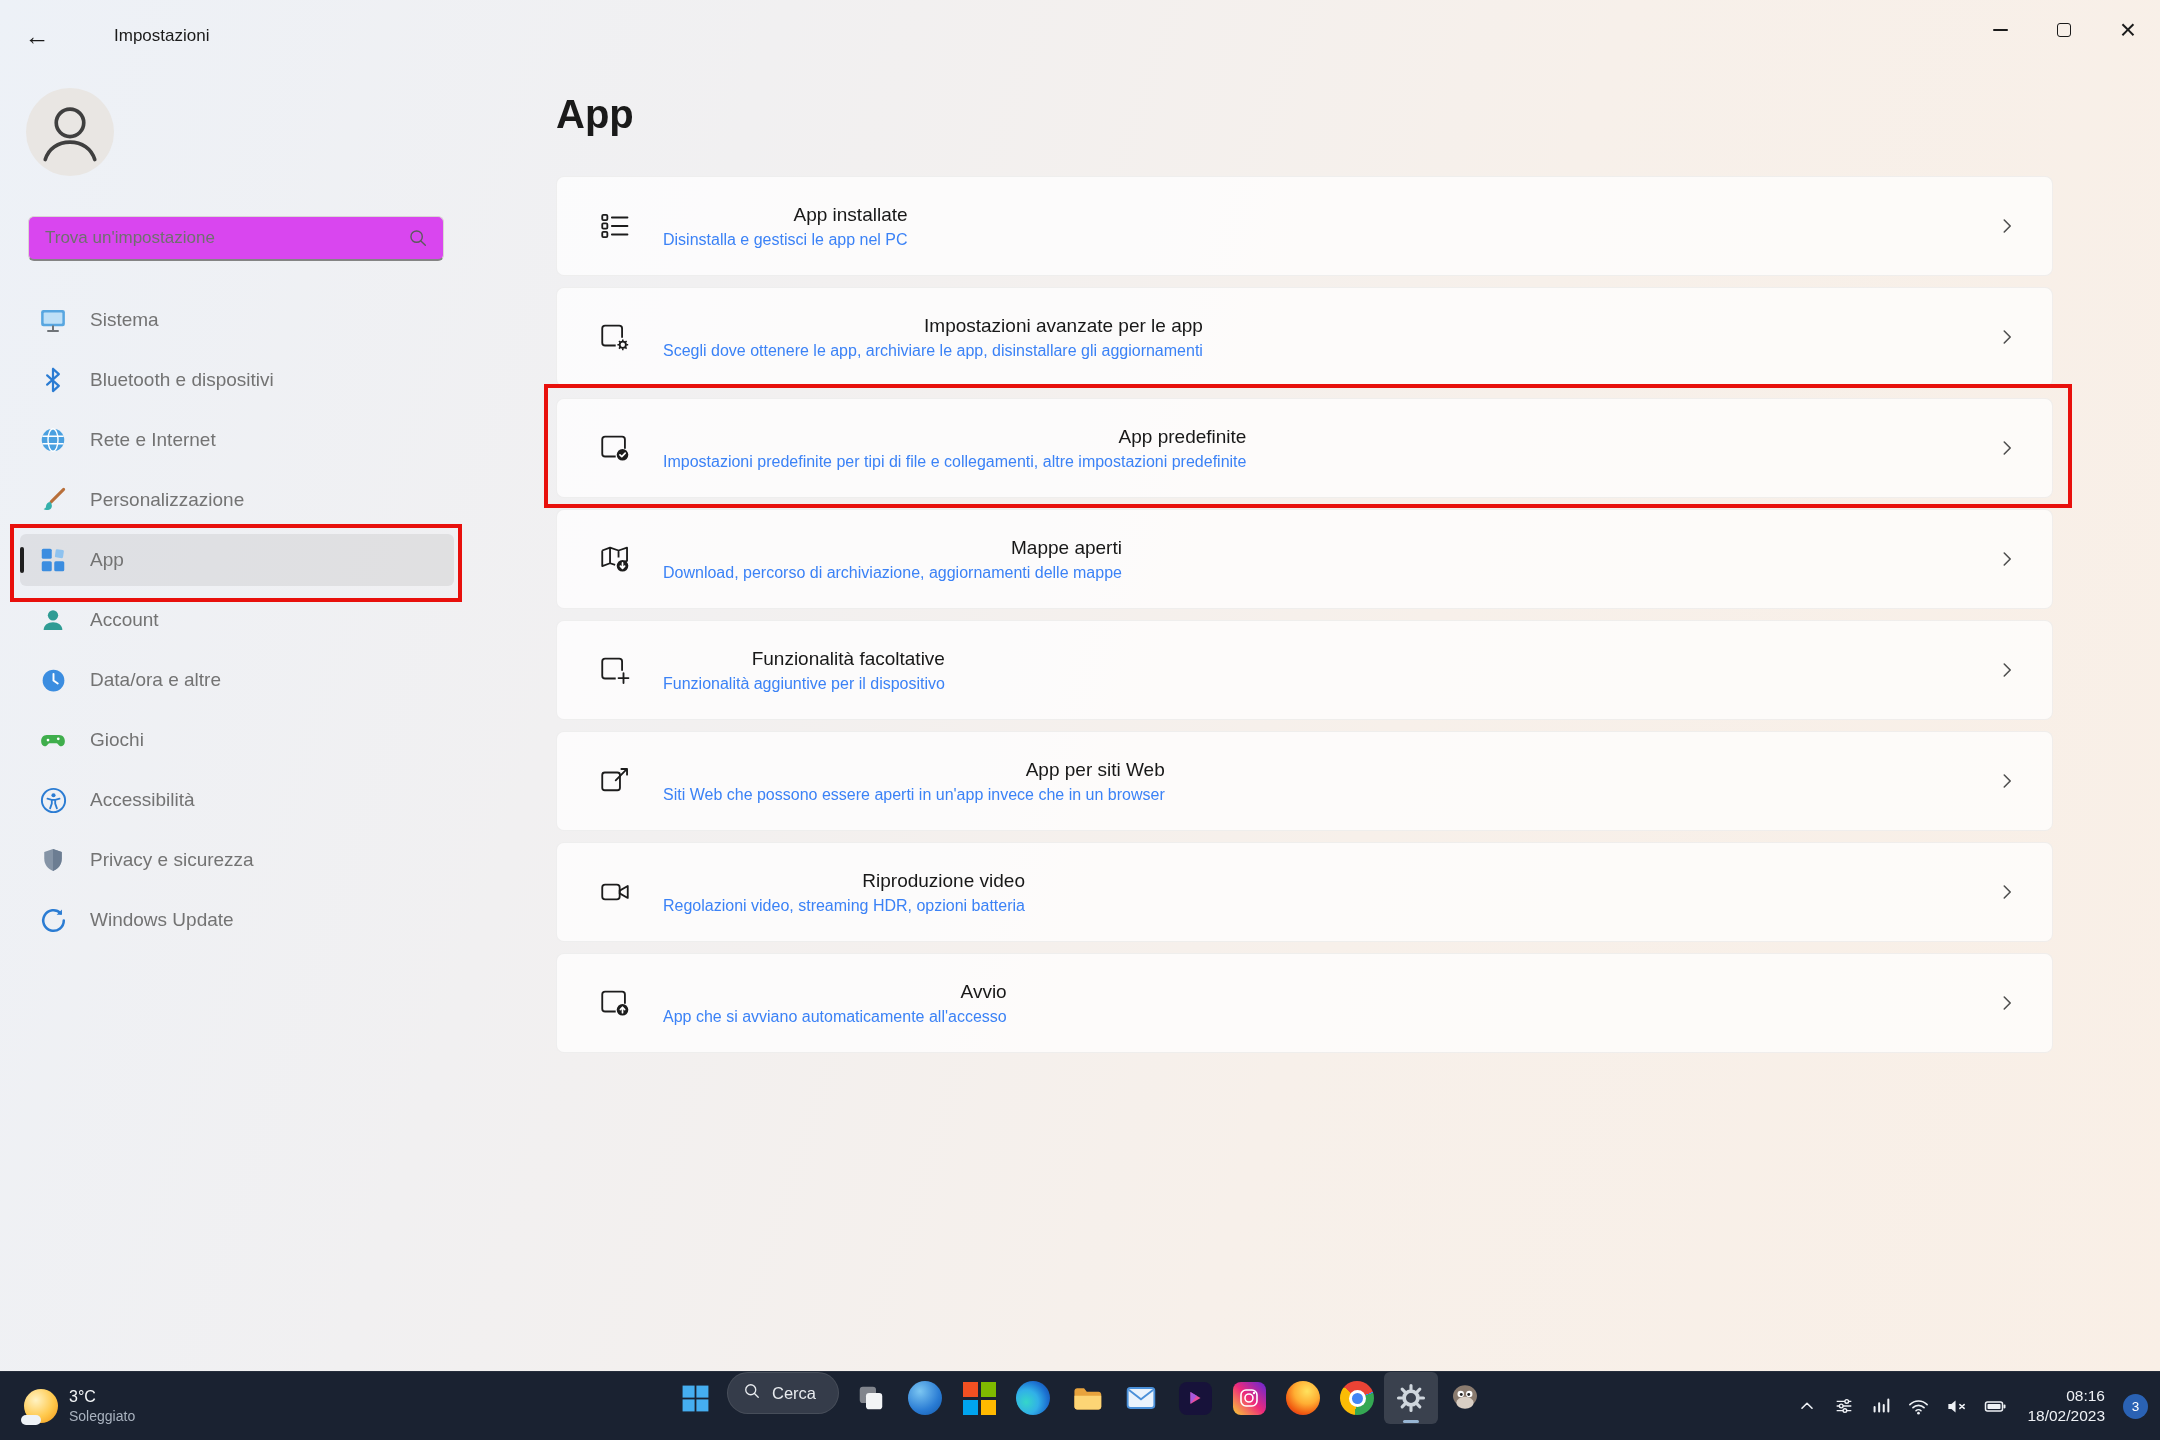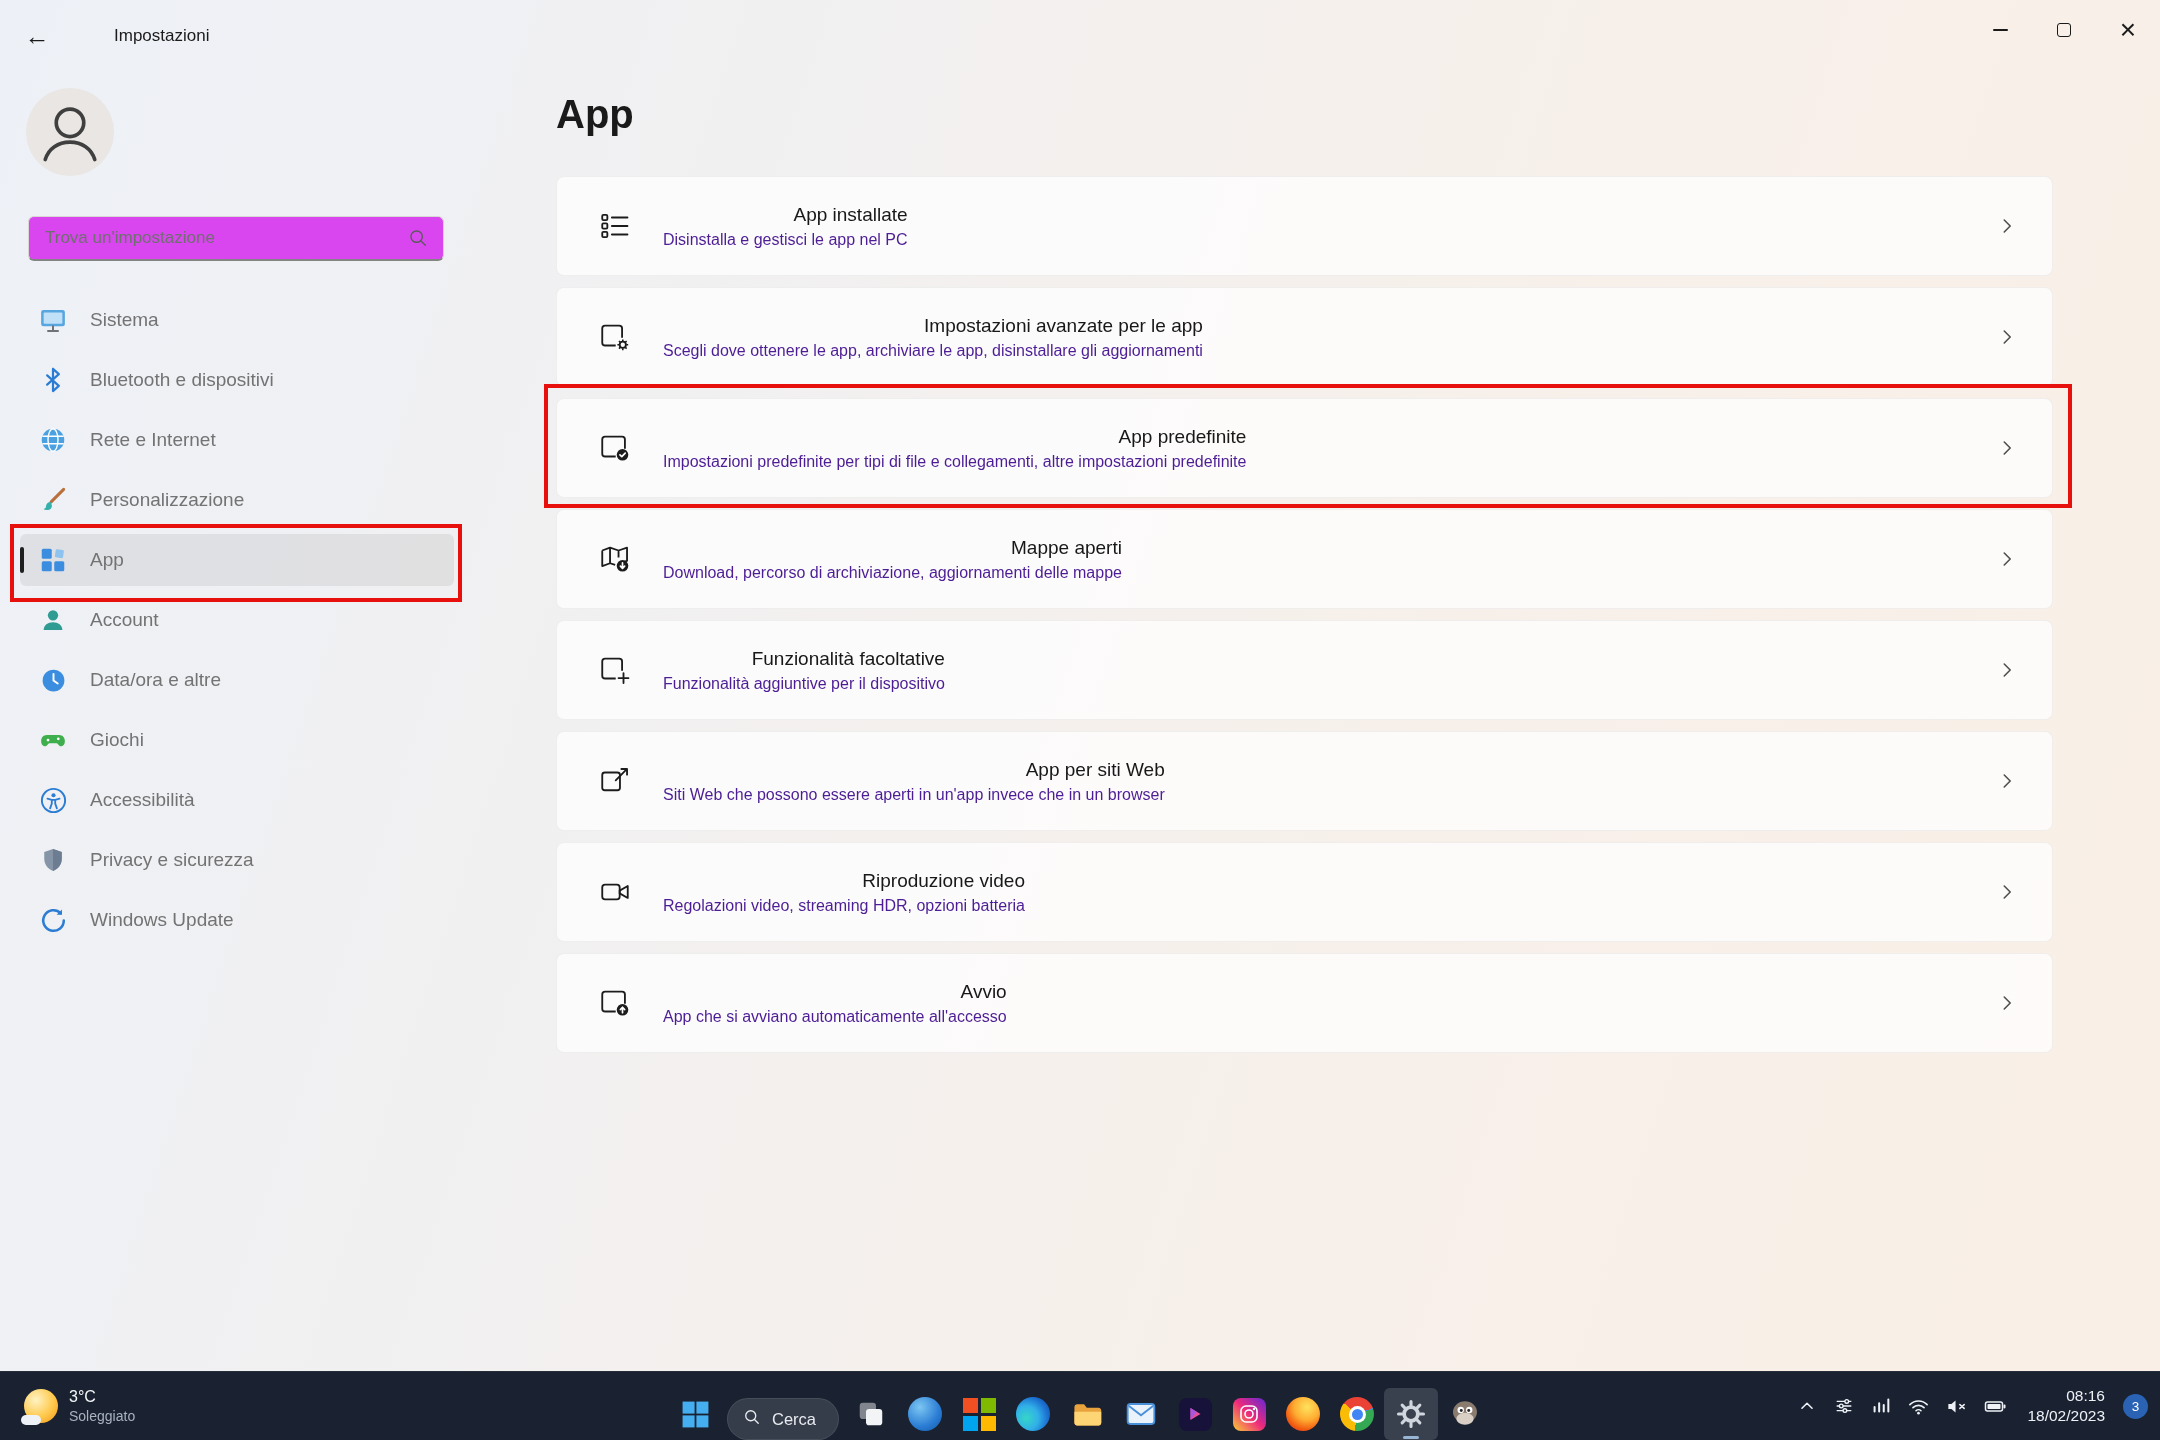--- a/index.html
+++ b/index.html
@@ -33,34 +33,34 @@
   .nav-icon{width:30px;height:30px;margin-right:22px;display:flex;align-items:center;justify-content:center;flex-shrink:0;}
   .nav-label{font-size:19px;color:#737373;white-space:nowrap;}
   
   .main{position:absolute;left:556px;top:72px;right:0;bottom:69px;}
   .page-title{position:absolute;left:0;top:20px;font-size:40px;font-weight:700;color:#1a1a1a;}
   .cards{position:absolute;top:104px;left:0;width:1497px;text-align:right;}
   .card{height:100px;margin-bottom:11px;background:rgba(255,255,255,0.74);border:1px solid rgba(0,0,0,0.055);border-radius:8px;display:flex;align-items:center;padding:0 34px 0 40px;cursor:pointer;}
   .card-icon{width:36px;height:36px;margin-right:30px;flex-shrink:0;display:flex;align-items:center;justify-content:center;}
   .card-text{display:flex;flex-direction:column;gap:5px;}
   .card-title{font-size:19px;color:#181818;}
-  .card-sub{font-size:16px;color:#4c1d95;}
+  .card-sub{font-size:16px;color:#3b82f6;}
   .card-chevron{margin-left:auto;display:flex;}
   
   .annotation{position:absolute;border:4px solid #e8100c;z-index:40;pointer-events:none;}
   .ann-sidebar{left:10px;top:524px;width:452px;height:78px;}
   .ann-card{left:544px;top:384px;width:1528px;height:124px;}
   
   .taskbar{position:absolute;left:0;right:0;bottom:0;height:69px;background:#1a2231;border-top:1px solid rgba(255,255,255,0.05);z-index:60;}
   .tb-weather{position:absolute;left:14px;top:0;bottom:0;display:flex;align-items:center;gap:11px;padding:0 10px;cursor:pointer;}
   .sun{width:34px;height:34px;border-radius:50%;background:radial-gradient(circle at 35% 32%,#fff3c4,#ffc94d 55%,#f29413);position:relative;flex-shrink:0;}
   .sun::after{content:"";position:absolute;left:-3px;bottom:-2px;width:20px;height:10px;border-radius:8px;background:#eef2f6;}
   .tb-temp{font-size:16px;color:#f4f6f8;}
   .tb-cond{font-size:14px;color:#a9b2bf;margin-top:2px;}
-  .tb-center{position:absolute;left:50%;top:0;bottom:0;transform:translateX(-50%);display:flex;align-items:flex-end;gap:0;}
+  .tb-center{position:absolute;left:50%;top:0;bottom:0;transform:translateX(-50%);display:flex;align-items:flex-start;gap:0;}
   .tb-slot{width:54px;height:52px;border-radius:6px;display:flex;align-items:center;justify-content:center;cursor:pointer;position:relative;}
   .tb-slot.active{background:rgba(255,255,255,0.14);}
   .tb-slot.active::after{content:"";position:absolute;bottom:1px;left:50%;transform:translateX(-50%);width:16px;height:3px;border-radius:2px;background:#98b6d4;}
   .tb-search{height:42px;border-radius:21px;background:rgba(255,255,255,0.12);border:1px solid rgba(255,255,255,0.09);display:flex;align-items:center;gap:10px;padding:0 22px 0 14px;margin:0 5px;cursor:pointer;}
   .tb-search-label{font-size:16.5px;color:#e8ebef;}
   .icon34{width:34px;height:34px;}
   .circle{border-radius:50%;}
   .blue-disc{background:radial-gradient(circle at 35% 30%,#7cc6f2,#2a7cd4 60%,#1257a8);}
   .edge-disc{background:radial-gradient(circle at 30% 62%,#35d6c9 0%,#31b0e8 38%,#1b6fd0 68%,#15418f 100%);}
   .firefox-disc{background:radial-gradient(circle at 62% 30%,#ffe25e 0%,#ffae33 40%,#f0570f 72%,#c2185b 100%);}

